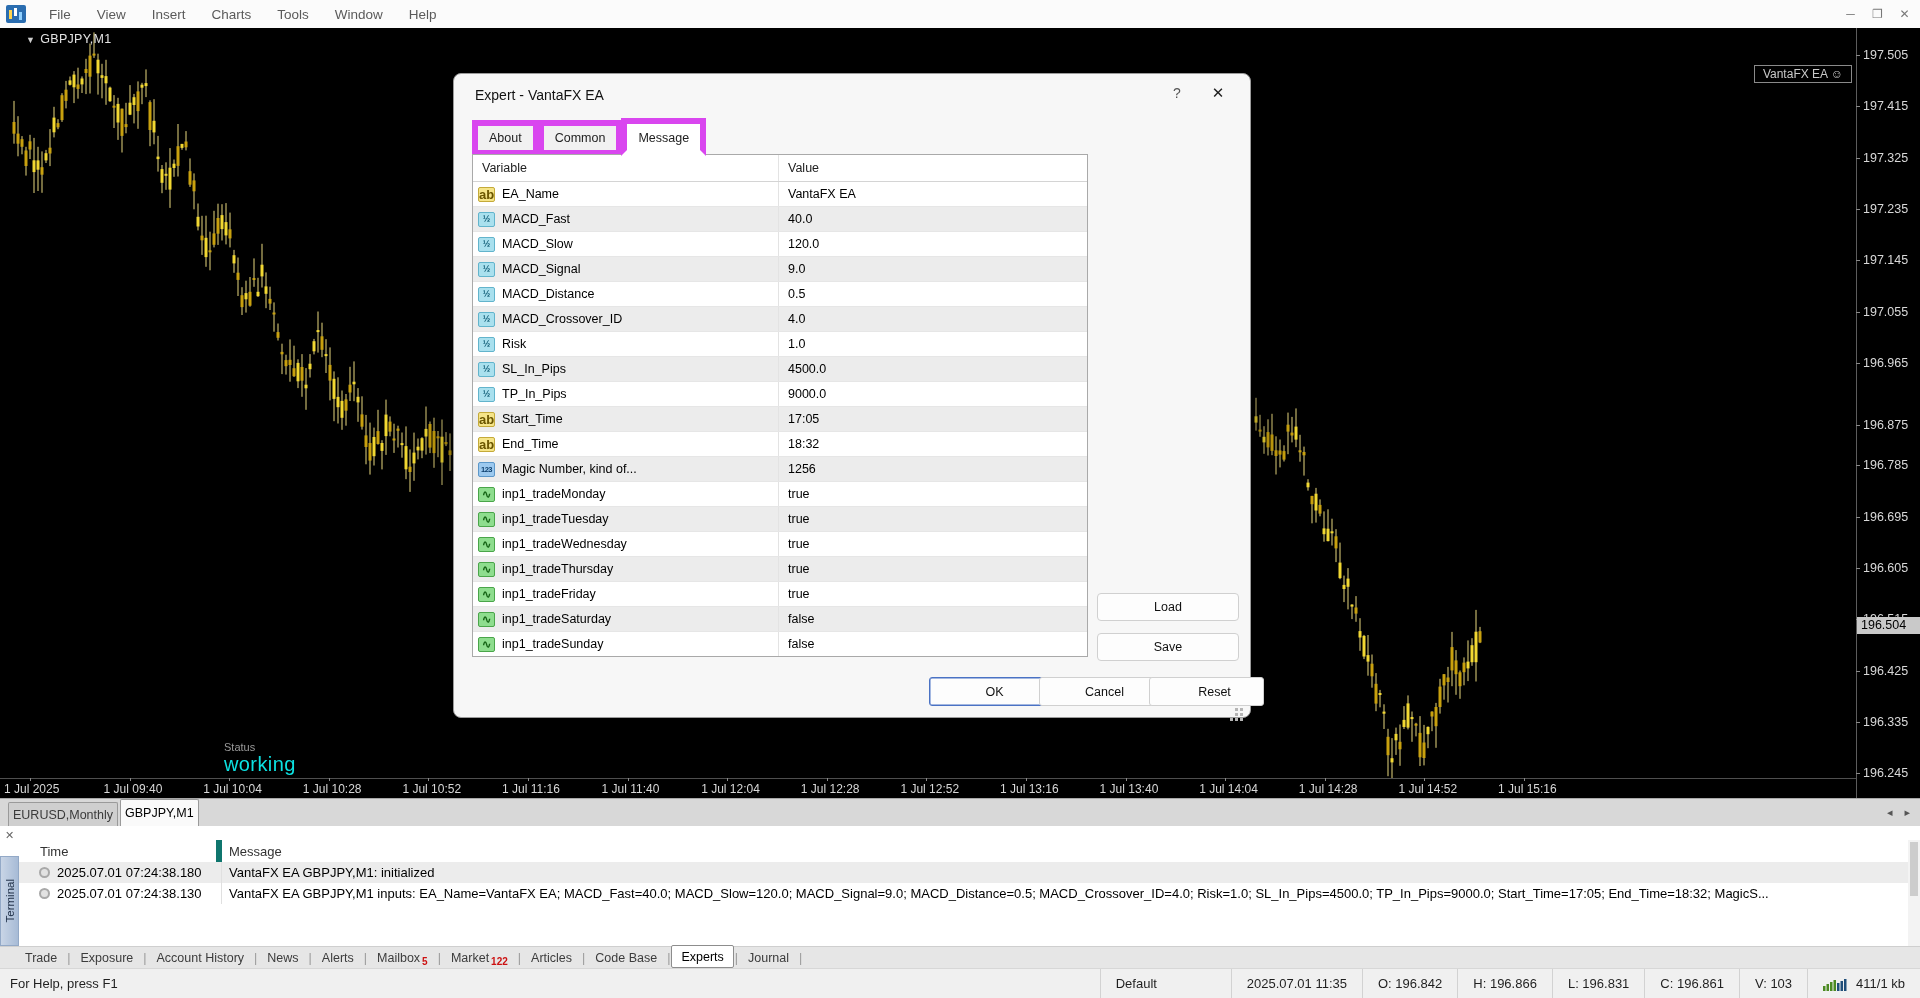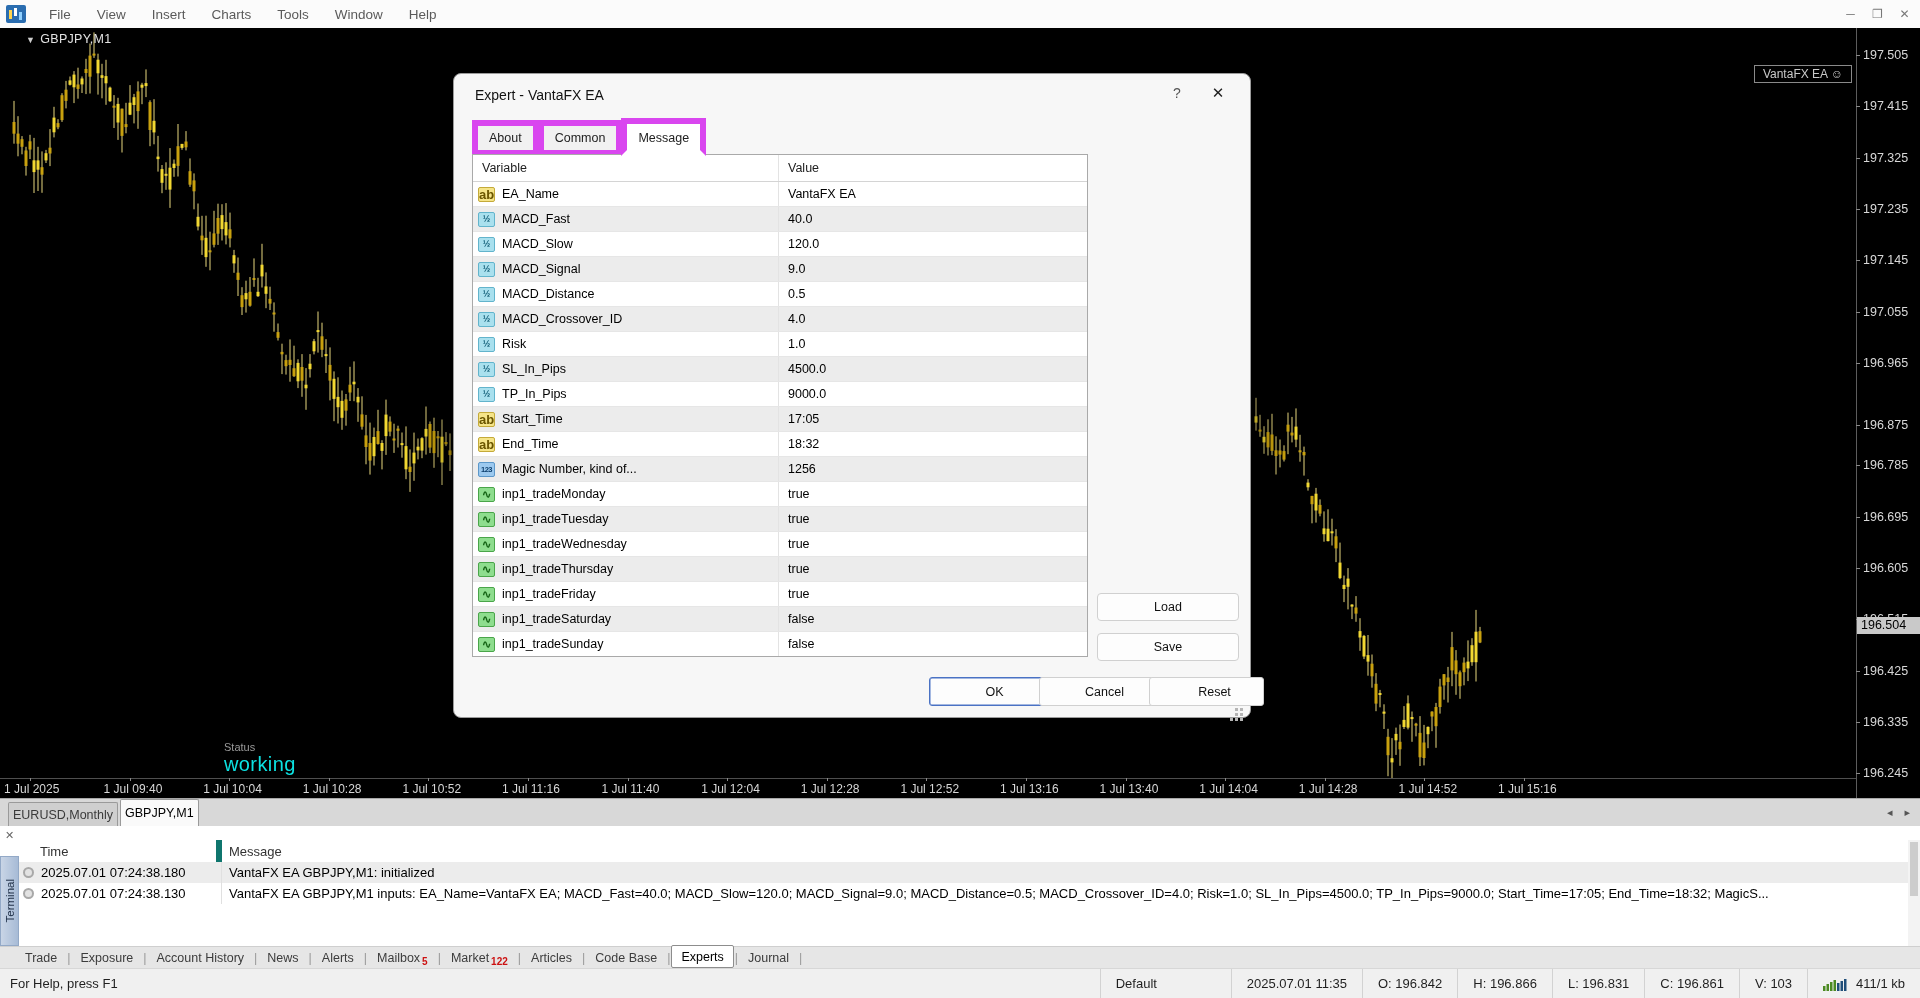--- a/index.html
+++ b/index.html
@@ -91,21 +91,21 @@
   .term-side span{writing-mode:vertical-rl;transform:rotate(180deg);font-size:11.5px;color:#22324a;}
   .term-head{position:absolute;left:19px;right:12px;top:14px;height:22px;display:flex;align-items:center;
              font-size:13px;color:#333;}
   .th-time{width:203px;height:100%;display:flex;align-items:center;padding-left:21px;
            border-right:6px solid #0f766e;box-sizing:border-box;}
   .th-msg{flex:1;padding-left:7px;}
   .term-rows{position:absolute;left:19px;right:12px;top:36px;}
   .log-row{height:21px;display:flex;align-items:center;font-size:13px;color:#000;}
   .log-row:nth-child(odd){background:#ececec;}
   .lr-time{width:203px;height:100%;display:flex;align-items:center;box-sizing:border-box;
-           border-right:1px solid #e0e0e0;}
+           border-right:1px solid #e0e0e0;padding-left:16px;}
   .lr-icon{width:7px;height:7px;border:2px solid #a8a8a8;background:#e2e2e2;border-radius:50%;
            margin:0 7px 0 4px;flex:0 0 7px;}
   .lr-msg{flex:1;padding-left:7px;white-space:nowrap;overflow:hidden;}
   .term-scroll{position:absolute;right:0;top:14px;width:12px;bottom:0;background:#f3f3f3;}
   .term-thumb{position:absolute;top:2px;left:2px;width:8px;height:54px;background:#cdcdcd;}
 
   
   .terminal-tabs{position:absolute;top:946px;left:0;width:1920px;height:22px;background:#e6e6e6;
                  border-top:1px solid #cfcfcf;display:flex;align-items:center;font-size:12.5px;
                  color:#3c3c3c;padding-left:16px;box-sizing:border-box;}

